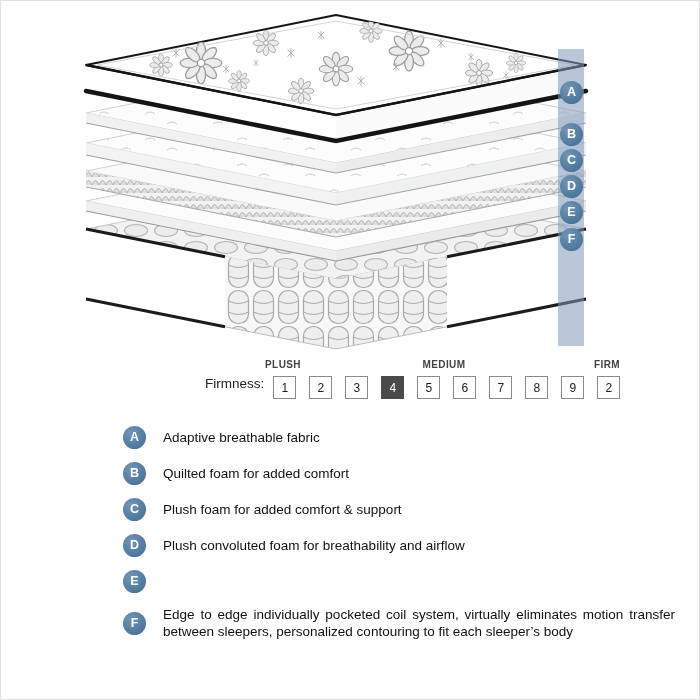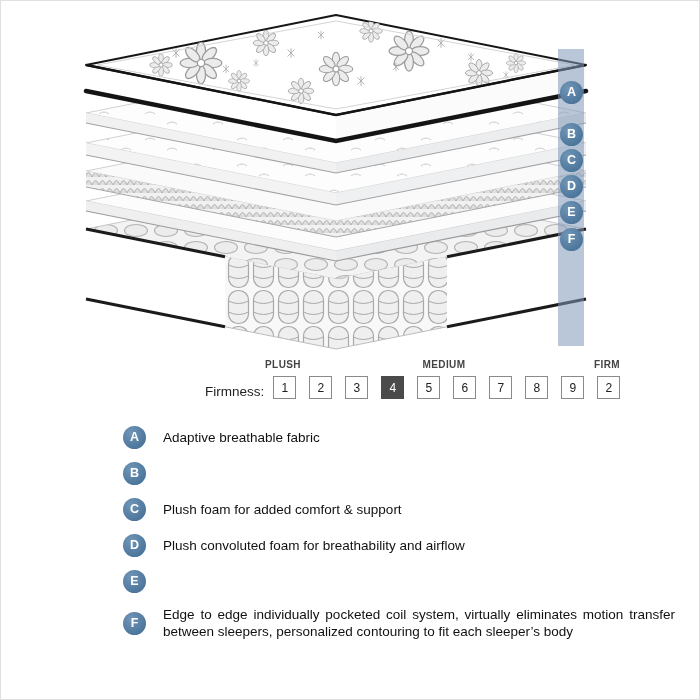--- a/index.html
+++ b/index.html
@@ -16,21 +16,21 @@
     color:#fff;font-size:12.5px;font-weight:bold;line-height:23px;text-align:center;
     flex:0 0 23px;
   }
   .bar-marker{position:absolute;}
   
   .firmness{position:absolute;left:0;top:358px;width:572px;height:50px;}
   .scale-tag{
     position:absolute;top:0;transform:translateX(-50%);
     font-size:10px;font-weight:bold;color:#444;letter-spacing:.4px;
   }
-  .scale-row{position:absolute;left:204px;top:17px;display:flex;align-items:flex-end;}
+  .scale-row{position:absolute;left:204px;top:17px;display:flex;align-items:flex-start;}
   .firmness-label{font-size:13.5px;color:#222;margin-right:9px;}
   .fboxes{display:flex;gap:13px;}
   .fbox{
     width:23px;height:23px;border:1px solid #8a8a8a;background:#fff;
     font-size:12px;color:#222;display:flex;align-items:center;justify-content:center;
     box-sizing:border-box;
   }
   .fbox.selected{background:#4a4a4a;border-color:#4a4a4a;color:#fff;}
   
   .legend{
@@ -194,20 +194,21 @@
     </div>
   </div>
 
   <div class="legend">
     <div class="legend-row">
       <div class="marker">A</div>
       <div class="legend-text">Adaptive breathable fabric</div>
     </div>
     <div class="legend-row">
       <div class="marker">B</div>
+      <div class="legend-text">Quilted foam for added comfort</div>
     </div>
     <div class="legend-row">
       <div class="marker">C</div>
       <div class="legend-text">Plush foam for added comfort &amp; support</div>
     </div>
     <div class="legend-row">
       <div class="marker">D</div>
       <div class="legend-text">Plush convoluted foam for breathability and airflow</div>
     </div>
     <div class="legend-row">

